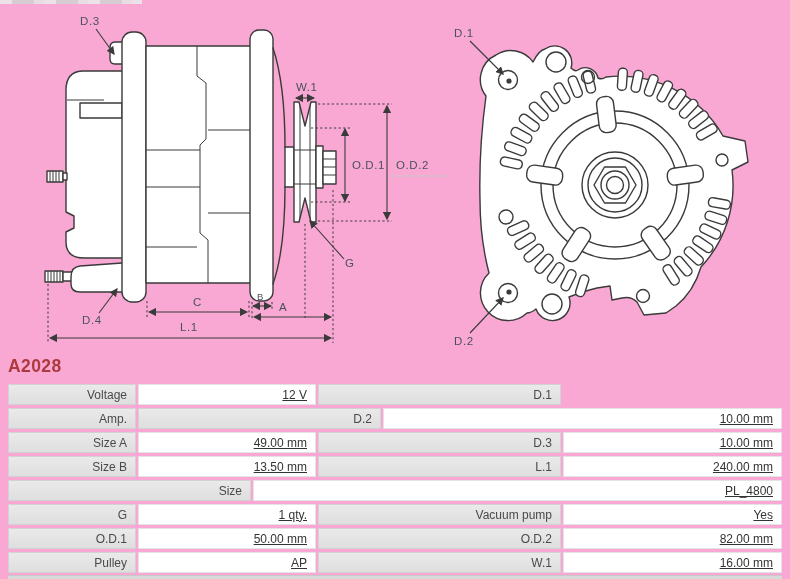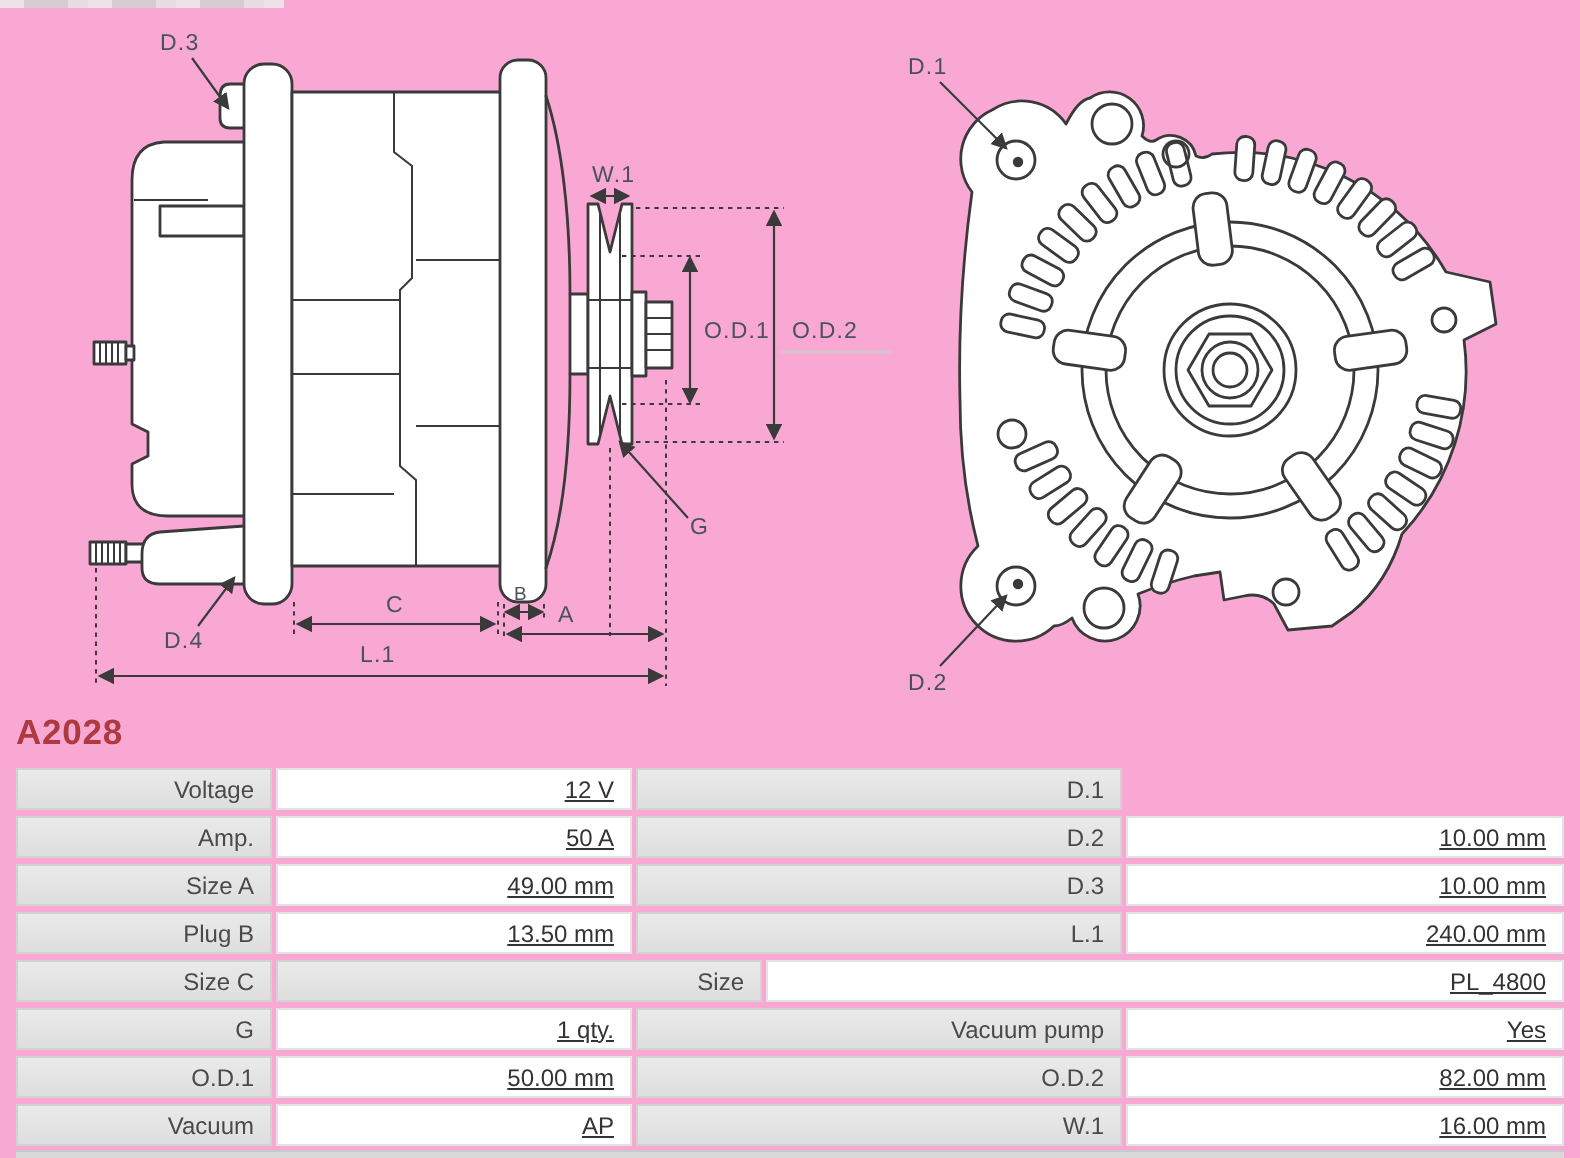--- a/index.html
+++ b/index.html
@@ -218,55 +218,53 @@
   <div class="part-title">A2028</div>
 
   <div class="spec-table">
     <div class="spec-row">
       <div class="cell lab c1">Voltage</div>
       <div class="cell val c2">12 V</div>
       <div class="cell lab c3">D.1</div>
     </div>
     <div class="spec-row">
       <div class="cell lab c1">Amp.</div>
-      <div class="cell val c2">50 A</div>
       <div class="cell lab c3">D.2</div>
       <div class="cell val c4">10.00 mm</div>
     </div>
     <div class="spec-row">
       <div class="cell lab c1">Size A</div>
       <div class="cell val c2">49.00 mm</div>
       <div class="cell lab c3">D.3</div>
       <div class="cell val c4">10.00 mm</div>
     </div>
     <div class="spec-row">
-      <div class="cell lab c1">Plug B</div>
+      <div class="cell lab c1">Size B</div>
       <div class="cell val c2">13.50 mm</div>
       <div class="cell lab c3">L.1</div>
       <div class="cell val c4">240.00 mm</div>
     </div>
     <div class="spec-row">
-      <div class="cell lab c1">Size C</div>
       <div class="cell lab c3">Size</div>
       <div class="cell val c4">PL_4800</div>
     </div>
     <div class="spec-row">
       <div class="cell lab c1">G</div>
       <div class="cell val c2">1 qty.</div>
       <div class="cell lab c3">Vacuum pump</div>
       <div class="cell val c4">Yes</div>
     </div>
     <div class="spec-row">
       <div class="cell lab c1">O.D.1</div>
       <div class="cell val c2">50.00 mm</div>
       <div class="cell lab c3">O.D.2</div>
       <div class="cell val c4">82.00 mm</div>
     </div>
     <div class="spec-row">
-      <div class="cell lab c1">Vacuum</div>
+      <div class="cell lab c1">Pulley</div>
       <div class="cell val c2">AP</div>
       <div class="cell lab c3">W.1</div>
       <div class="cell val c4">16.00 mm</div>
     </div>
   </div>
 
   <div class="bottom-bar"></div>
 </div>
 
 </body></html>

